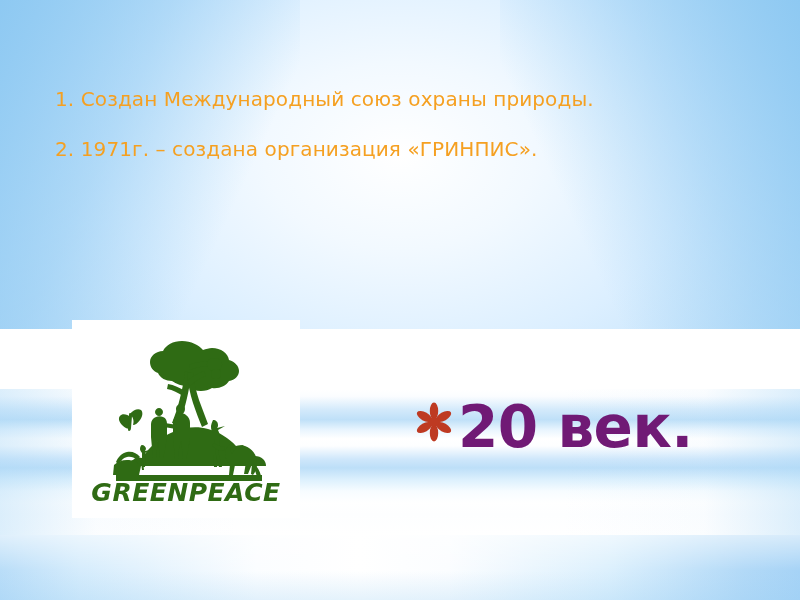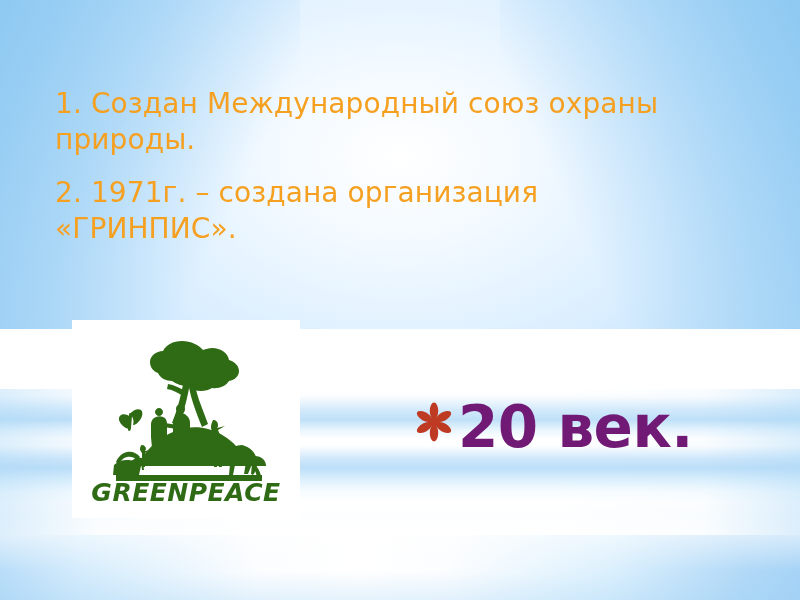--- a/index.html
+++ b/index.html
@@ -111,27 +111,27 @@
   
   .text-block {
     position: absolute;
     left: 55px;
     top: 86px;
     width: 670px;
   }
   .para {
     color: #F5A021;
     font-family: "DejaVu Sans", sans-serif;
-    font-size: 28px;
+    font-size: 20px;
     font-weight: 500;
     line-height: 1.30;
     letter-spacing: 0.1px;
     margin: 0;
   }
-  .para + .para { margin-top: 16px; }
+  .para + .para { margin-top: 24px; }
 
   
   .logo-box {
     position: absolute;
     left: 72px;
     top: 320px;
     width: 228px;
     height: 198px;
     background: #ffffff;
   }

